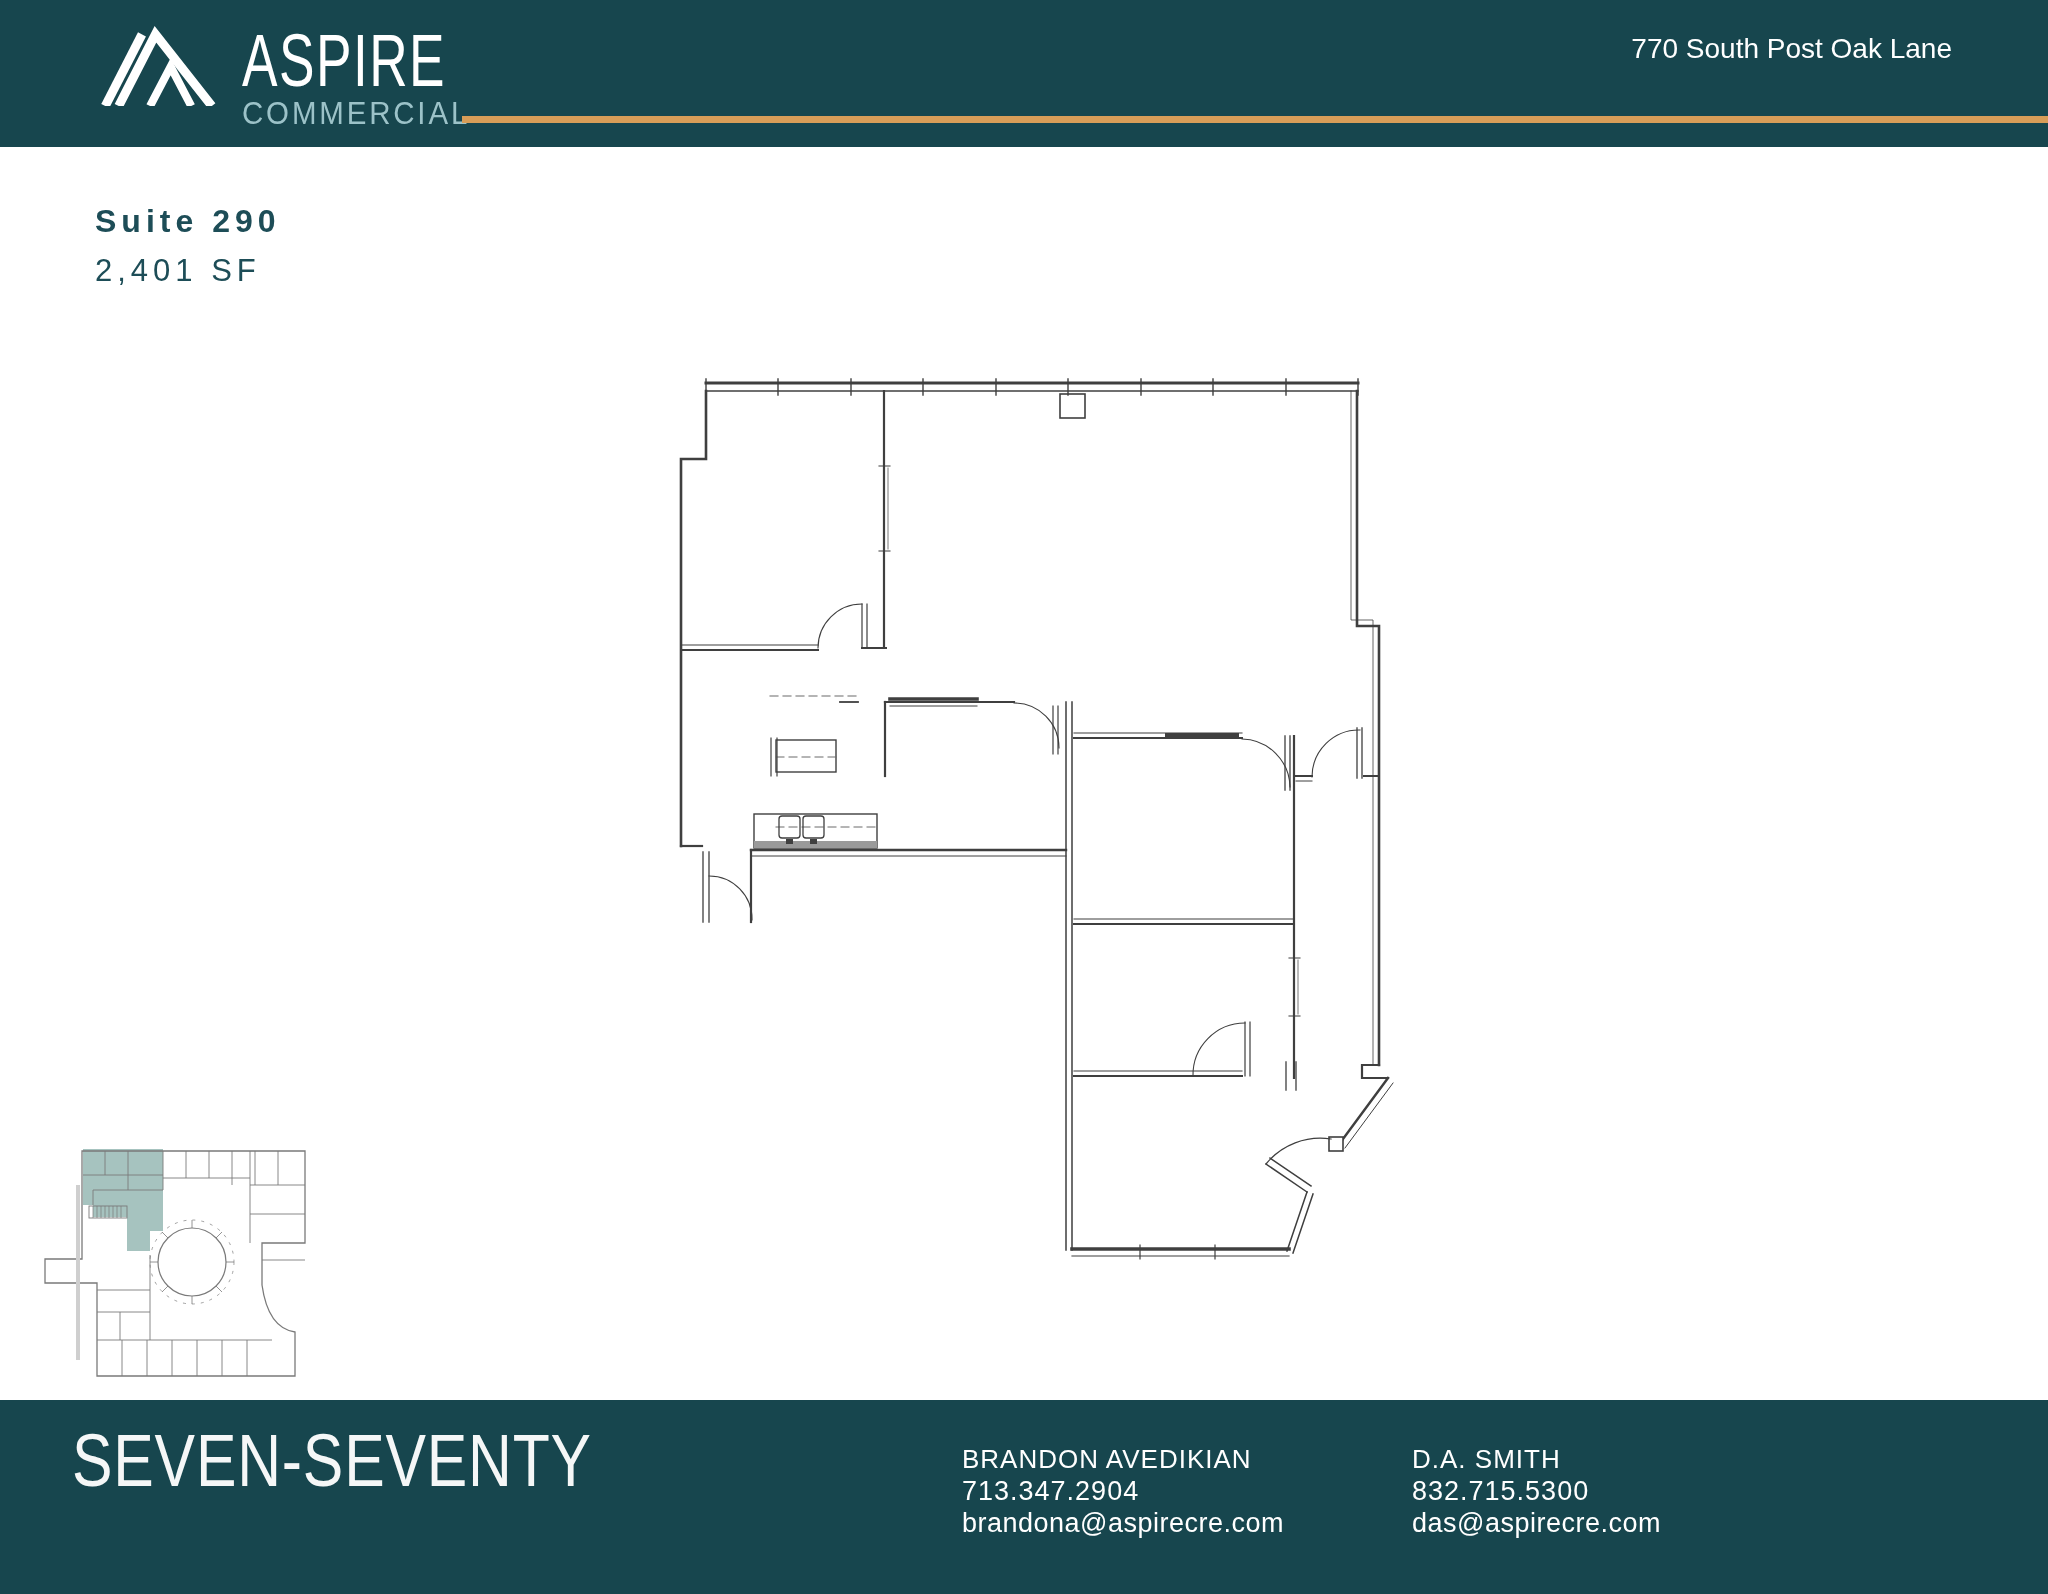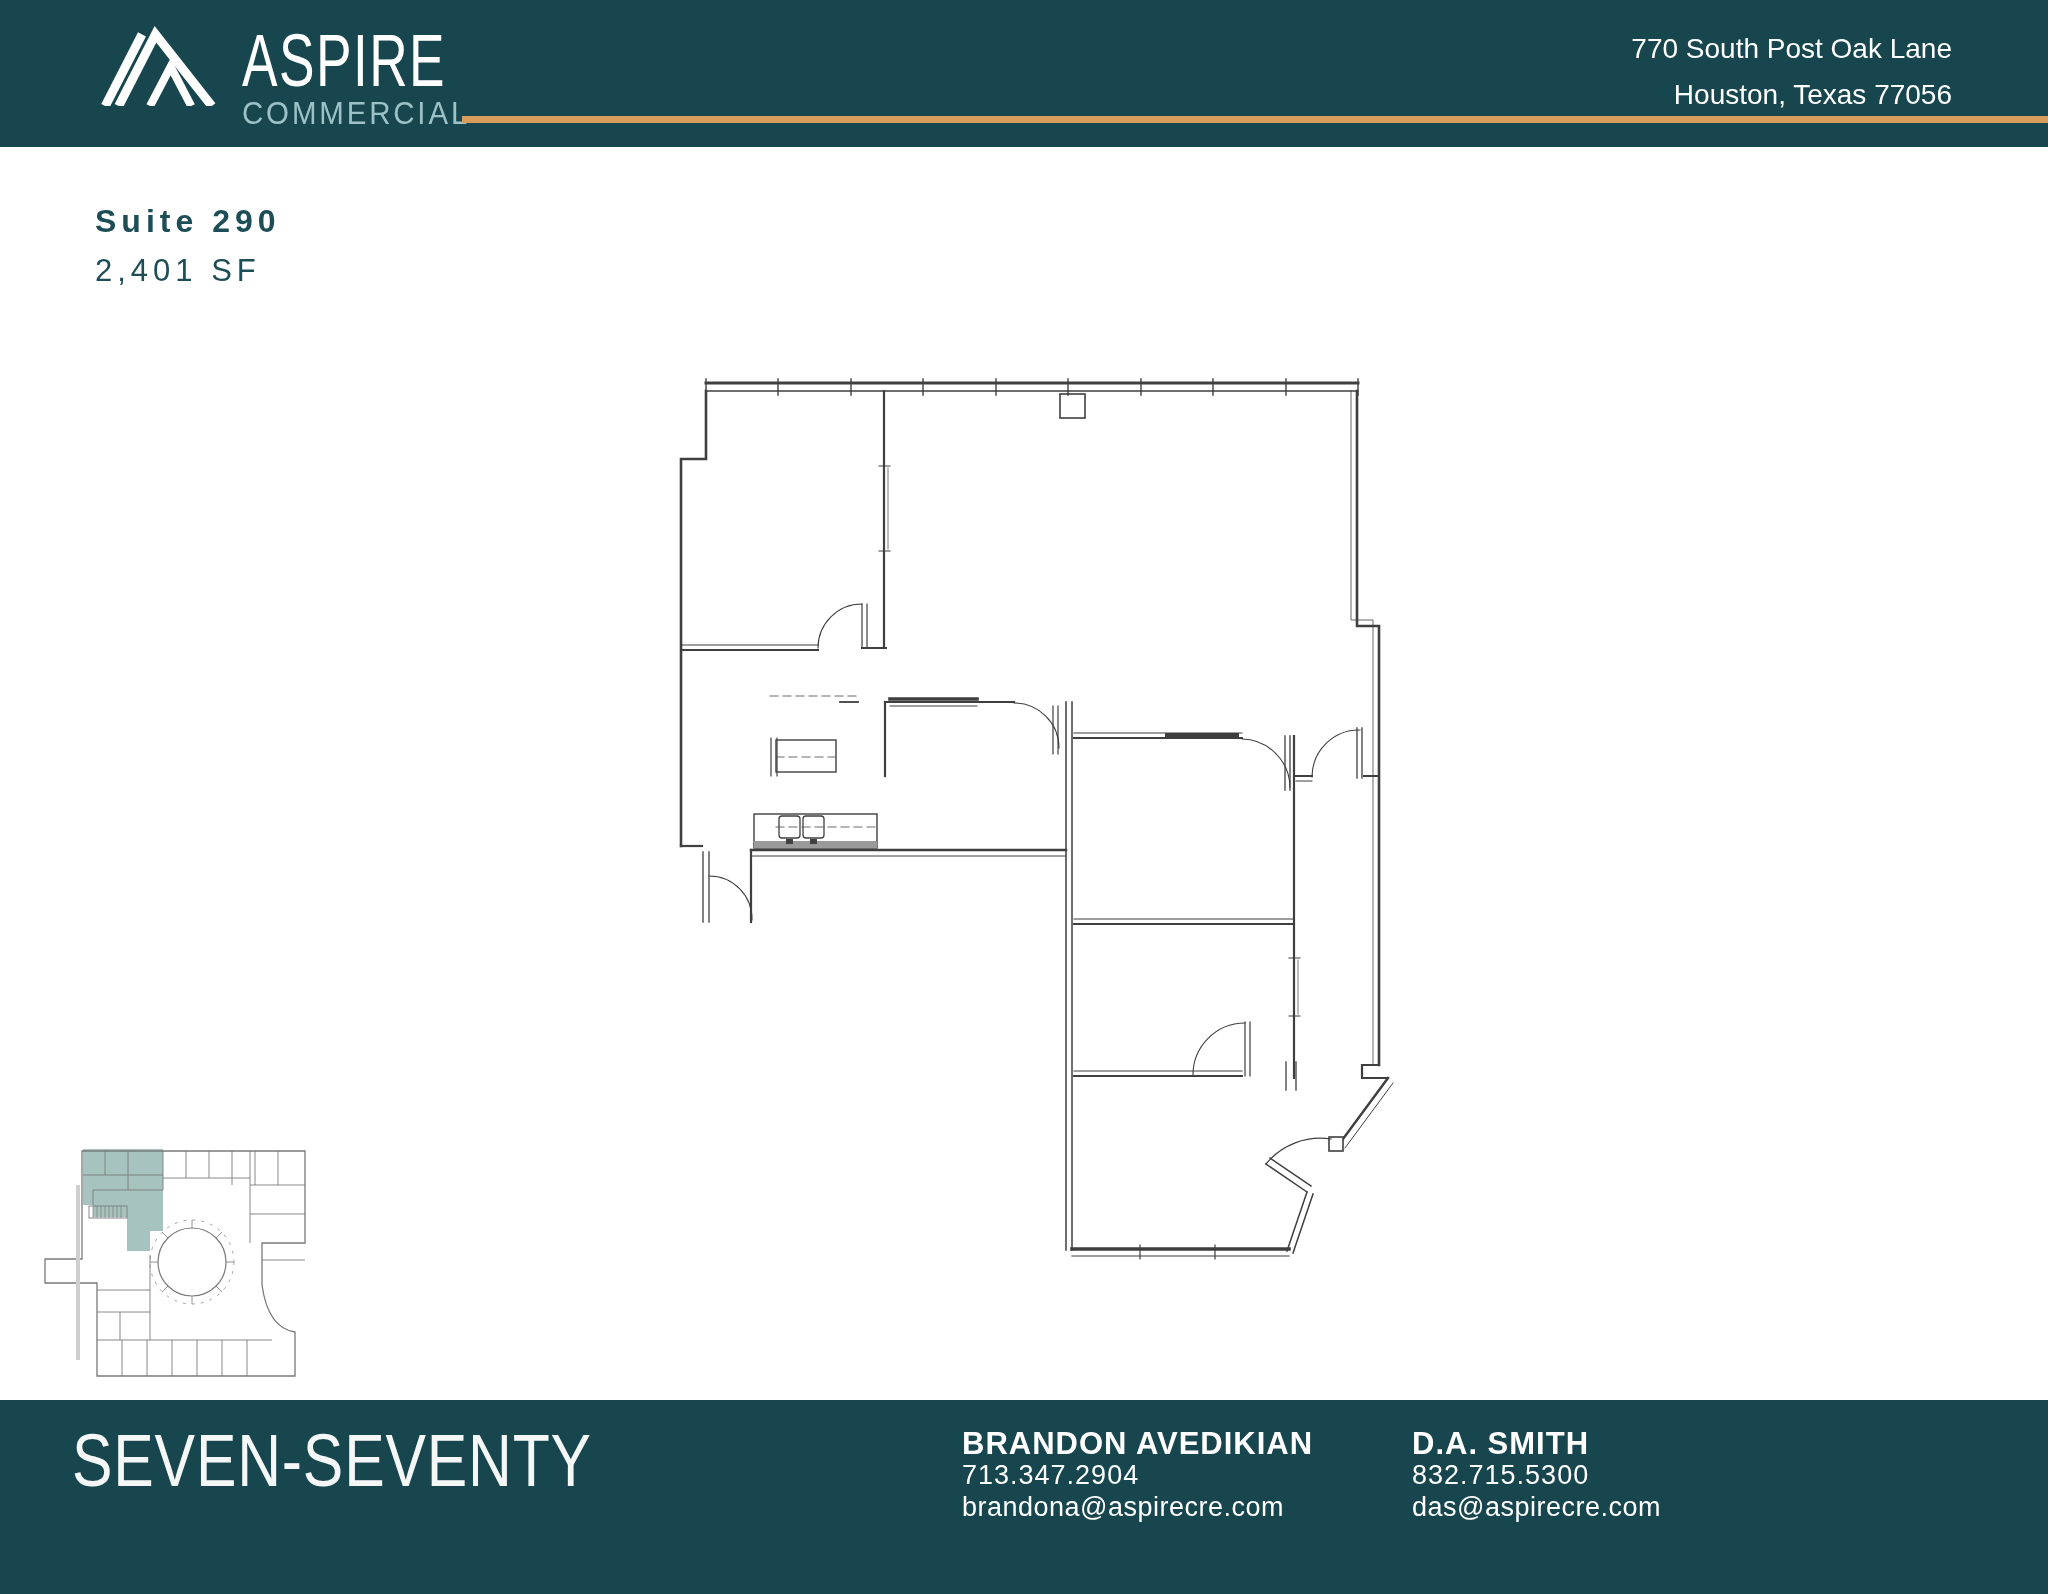--- a/index.html
+++ b/index.html
@@ -30,21 +30,21 @@
   .plan-svg{position:absolute;left:0;top:0;}
   
   .footer{position:absolute;left:0;top:1400px;width:2048px;height:194px;background:#17464e;color:#ffffff;}
   .building-name{
     position:absolute;left:72px;top:1424px;color:#f5f7f7;font-size:74px;line-height:74px;
     transform:scaleX(0.82);transform-origin:left top;letter-spacing:1px;white-space:nowrap;
   }
   .contact{position:absolute;top:1428px;color:#ffffff;}
   .contact-1{left:962px;}
   .contact-2{left:1412px;}
-  .contact .name{font-weight:bold;font-size:31px;line-height:31px;letter-spacing:1px;}
+  .contact .name{font-weight:normal;font-size:26px;line-height:31px;letter-spacing:1px;margin-top:16px;}
   .contact .phone{font-size:27px;line-height:32px;letter-spacing:1px;}
   .contact .email{font-size:27px;line-height:33px;letter-spacing:0.5px;}
 </style>
 </head>
 <body>
 
 <div class="page">
 
   <svg class="plan-svg" width="2048" height="1594" viewBox="0 0 2048 1594">
 
@@ -190,21 +190,20 @@
           <path d="M55,96 L78,52 L101,96" stroke-width="9"></path>
         </g>
       </svg>
       <div class="logo-text">
         <div><span class="logo-name">ASPIRE</span></div>
         <div><span class="logo-sub">COMMERCIAL</span></div>
       </div>
     </div>
     <div class="address">
       <div>770 South Post Oak Lane</div>
-      <div>Houston, Texas 77056</div>
     </div>
   </div>
   <div class="gold-rule"></div>
 
   <div class="suite-block">
     <div class="suite-title">Suite 290</div>
     <div class="suite-area">2,401 SF</div>
   </div>
 
   <div class="footer"></div>

